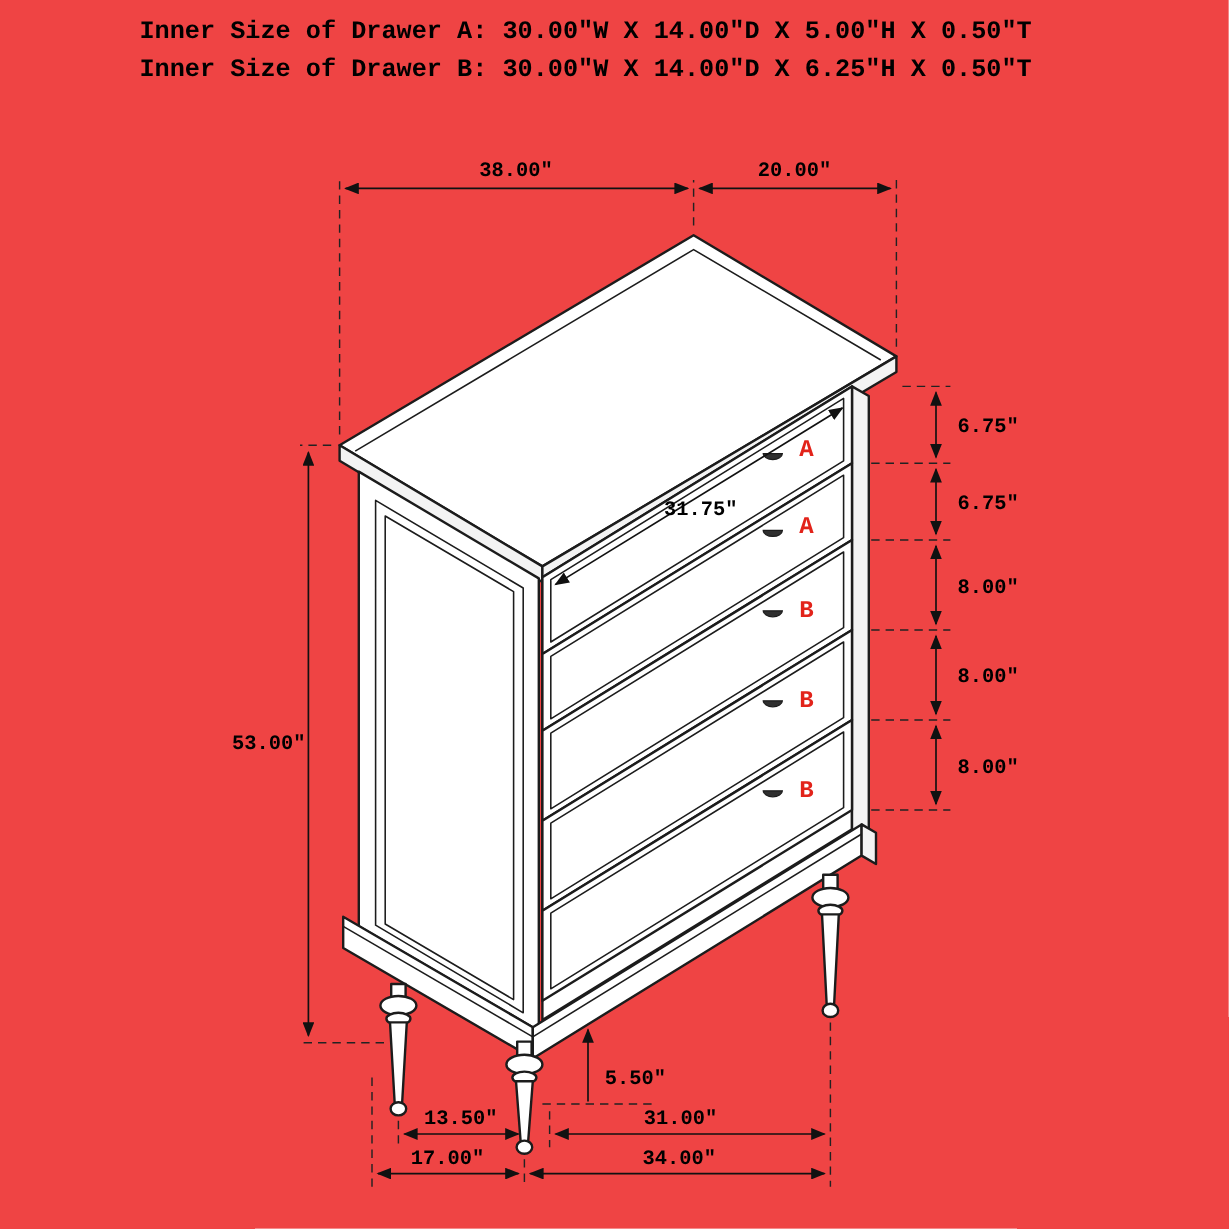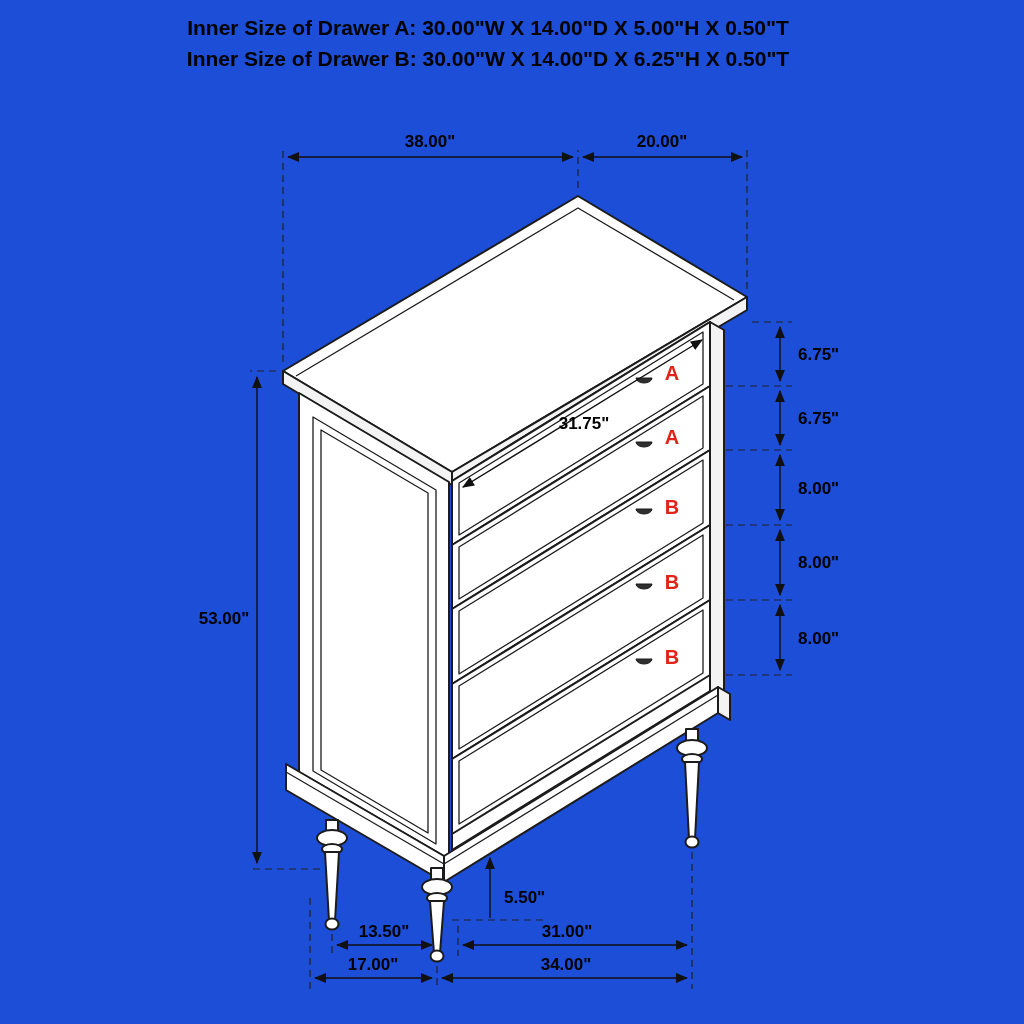--- a/index.html
+++ b/index.html
@@ -1,18 +1,18 @@
 <!DOCTYPE html>
 <html><head>
 <meta charset="utf-8">
 <style>
   *{margin:0;padding:0;box-sizing:border-box}
   html,body{background:#ffffff}
-  .page{position:relative;width:1024px;height:1024px;background:#1d4ed8;overflow:hidden;
-        font-family:Liberation Sans, sans-serif}
+  .page{position:relative;width:1024px;height:1024px;background:#ef4444;overflow:hidden;
+        font-family:Liberation Mono, monospace}
   .title{position:absolute;top:12px;left:-24px;width:100%;text-align:center;
          font-weight:bold;font-size:21px;line-height:31px;color:#000}
   svg{position:absolute;left:0;top:0}
   .face{fill:#ffffff;stroke:#1c1c1c;stroke-width:2;stroke-linejoin:round}
   .face-shade{fill:#f3f3f3;stroke:#1c1c1c;stroke-width:2;stroke-linejoin:round}
   .detail{fill:none;stroke:#1c1c1c;stroke-width:1.3;stroke-linejoin:round}
   .dim{stroke:#111;stroke-width:1.4;fill:none}
   .ext{stroke:#222;stroke-width:1.2;stroke-dasharray:7 5;fill:none}
   .dimtext{font-weight:bold;font-size:17px;fill:#000}
   .labeltext{font-weight:bold;font-size:20px}

